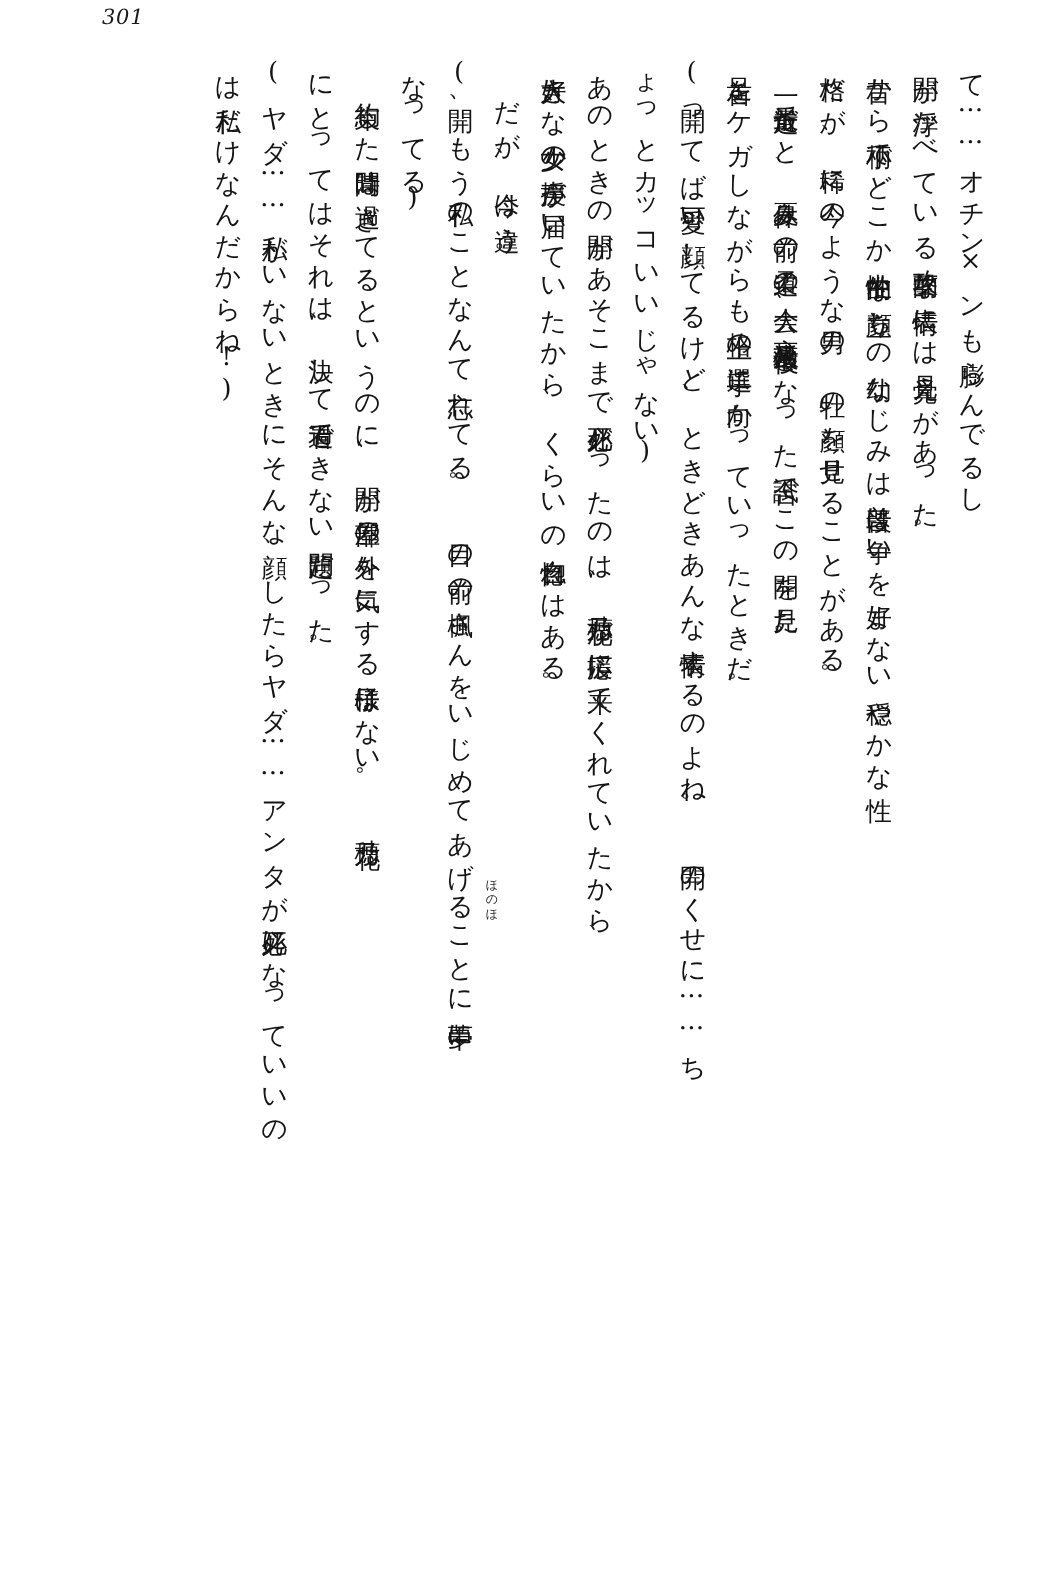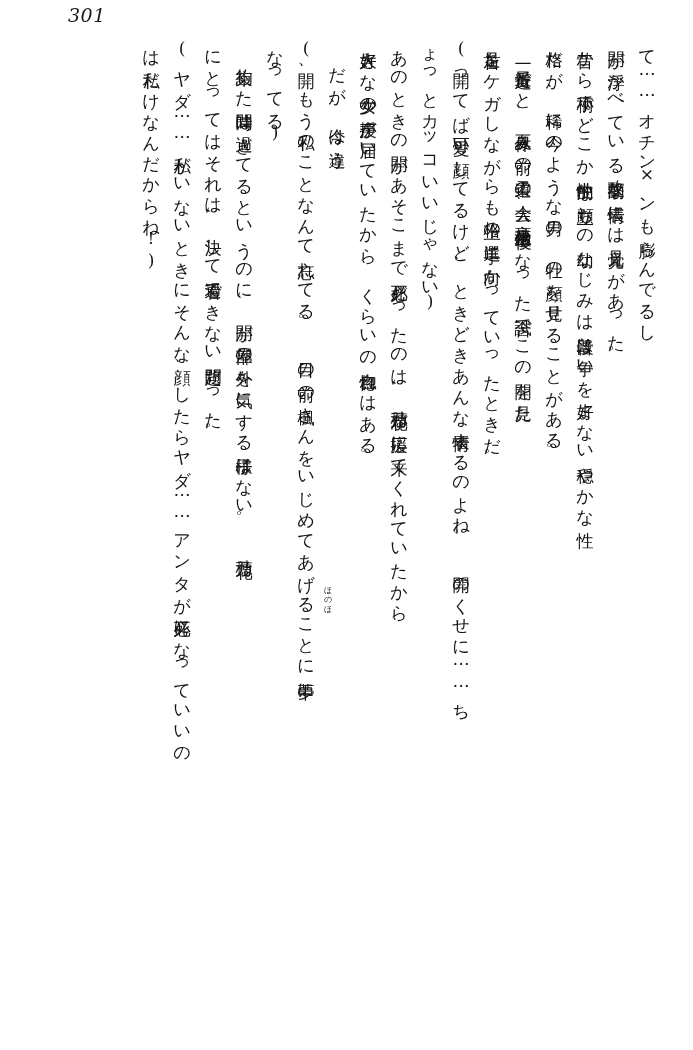--- a/index.html
+++ b/index.html
@@ -18,21 +18,21 @@
     position: relative;
     width: 693px;
     height: 1050px;
     box-sizing: border-box;
     background: #ffffff;
   }
   .page-number {
     position: absolute;
     top: 4px;
     left: 68px;
-    font-size: 19px;
+    font-size: 14px;
     font-style: italic;
     font-family: "DejaVu Serif", "Liberation Serif", serif;
     color: #1a1a1a;
     letter-spacing: 0.5px;
   }
   .text-block {
     position: absolute;
     top: 38px;
     right: 38px;
     left: 38px;

